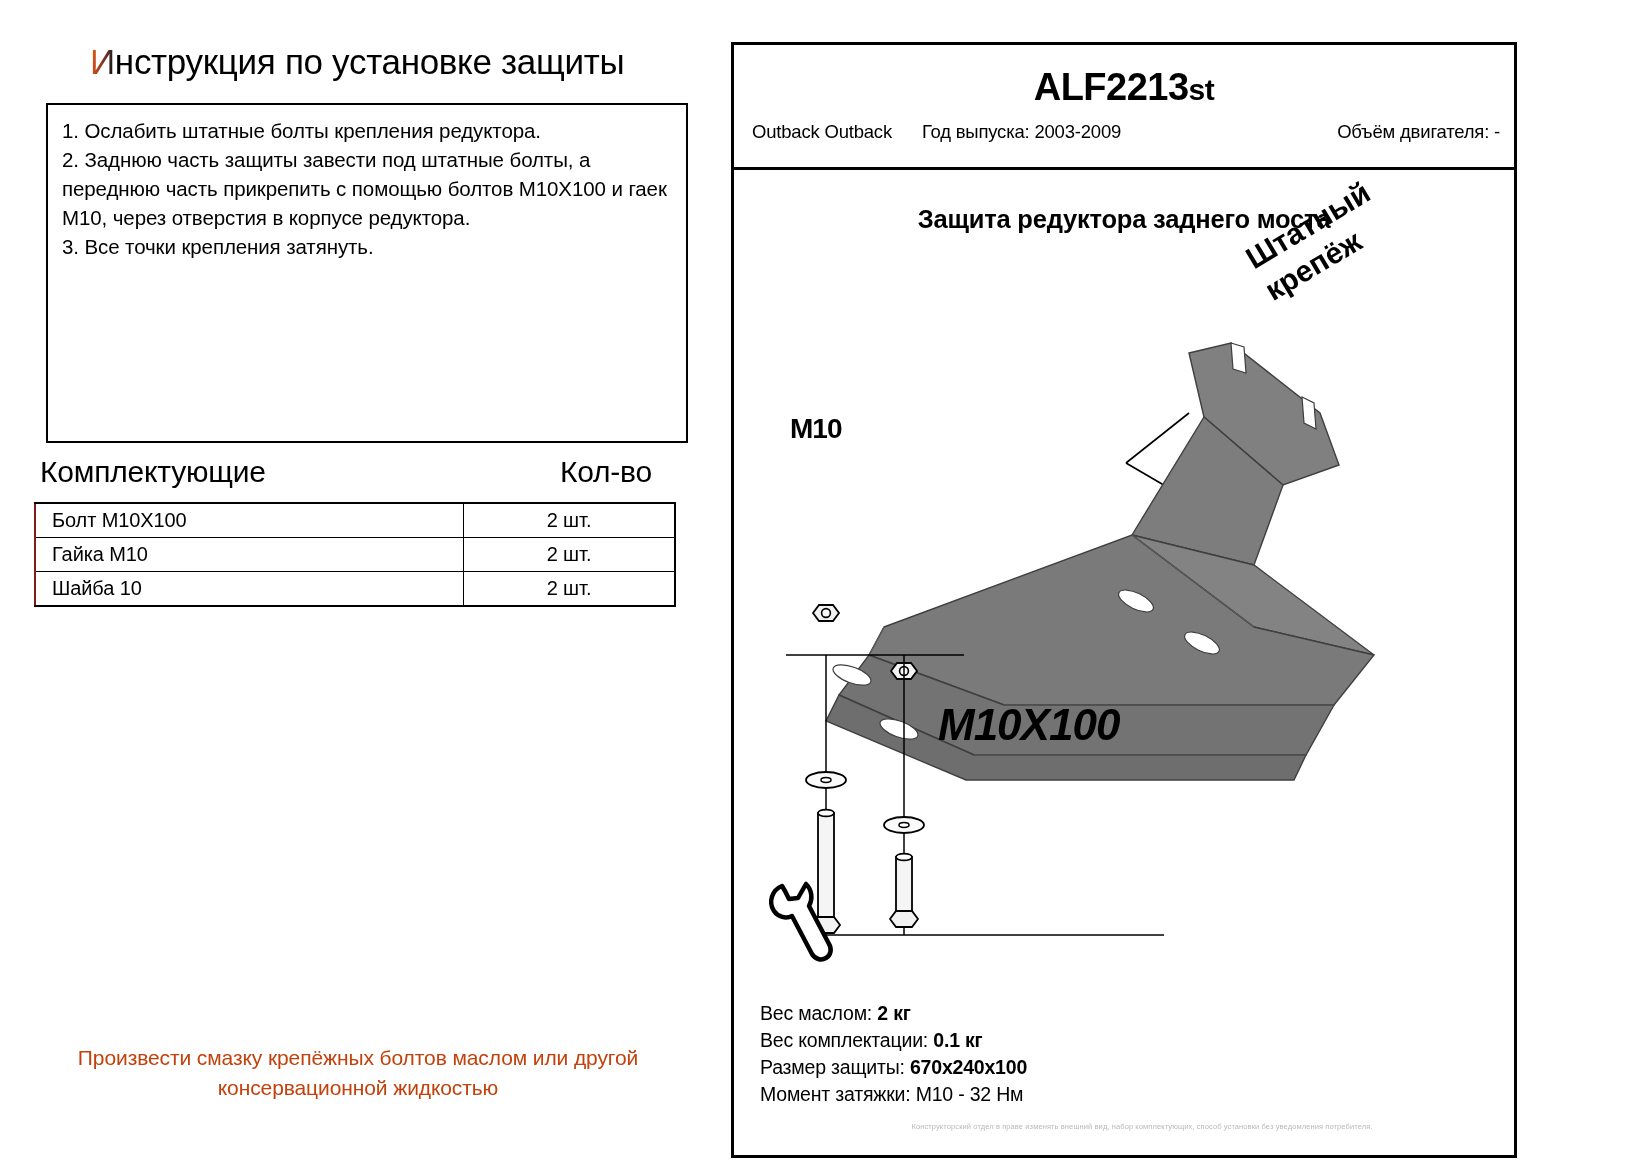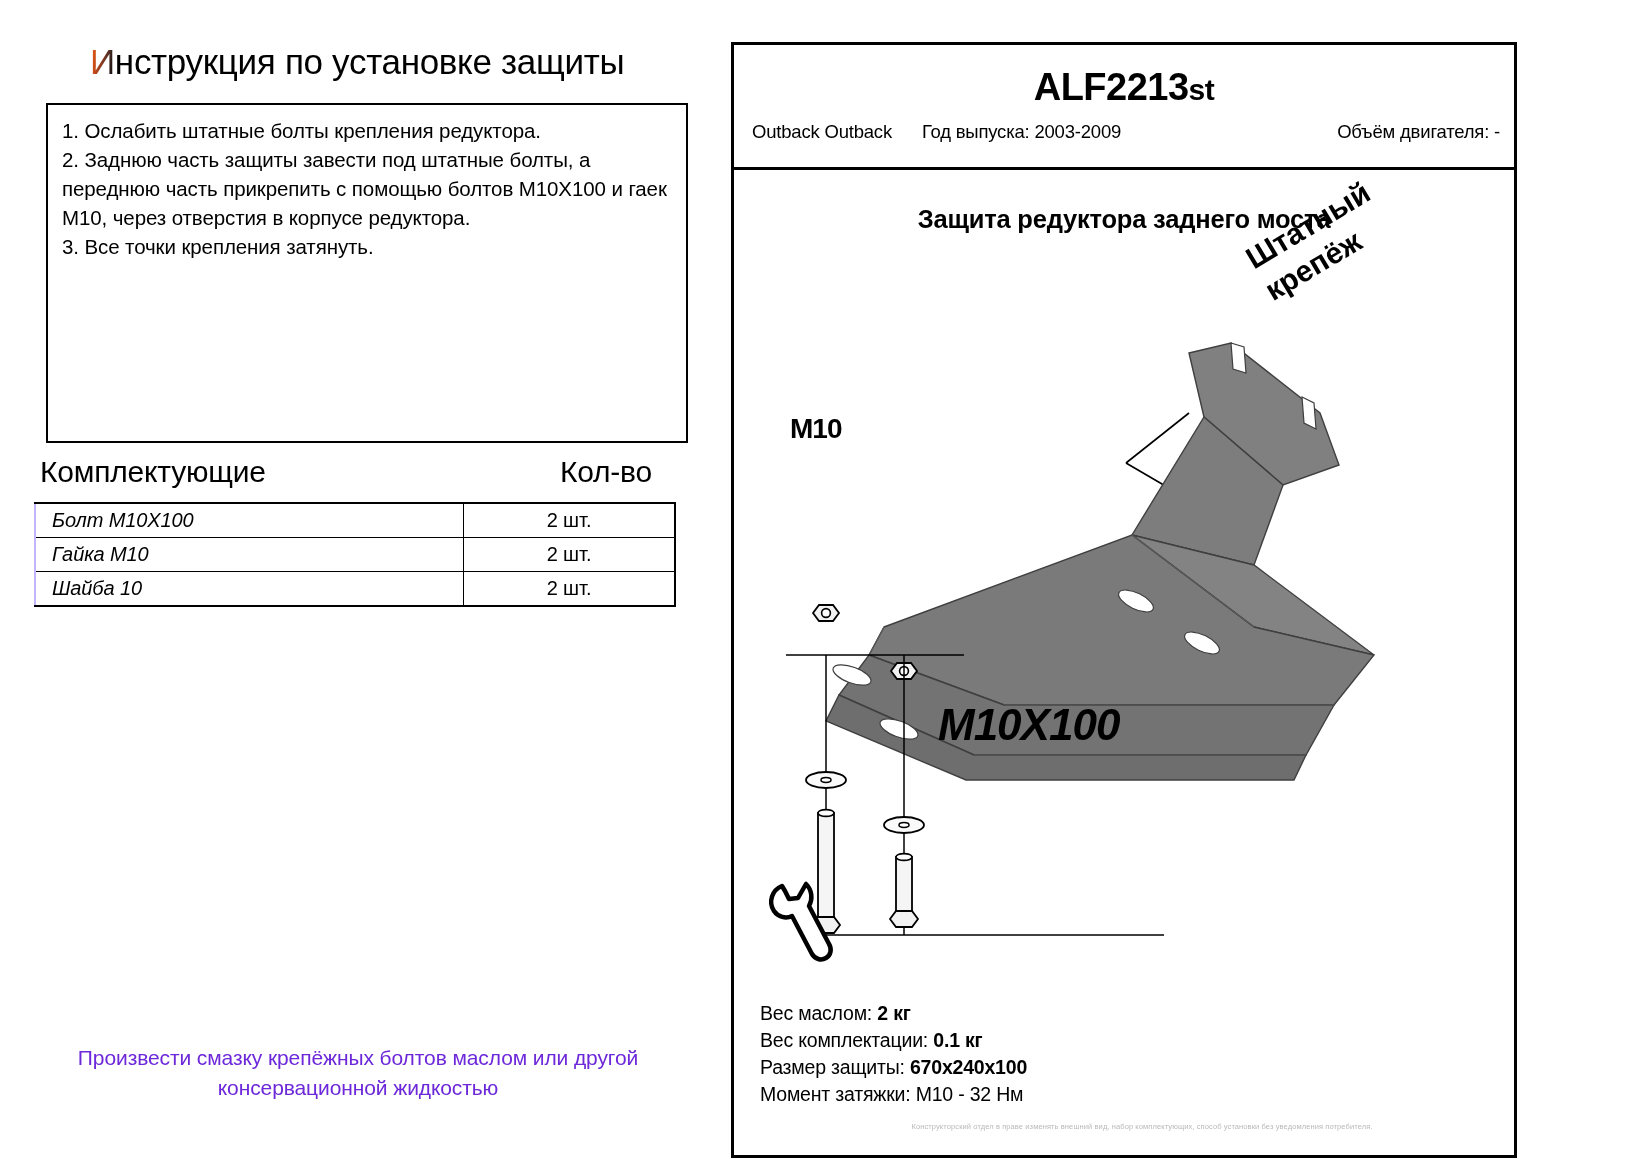--- a/index.html
+++ b/index.html
@@ -87,30 +87,30 @@
     border: 1px solid #000000;
     font-size: 20px;
     padding: 3px 0 4px 0;
     height: 26px;
     letter-spacing: -0.1px;
   }
   #kit-table td.part-name { padding-left: 16px; text-align: left; }
   #kit-table td.part-qty  { text-align: center; width: 210px; }
   #kit-table tr:first-child td { border-top: 2px solid #000000; }
   #kit-table tr:last-child td { border-bottom: 2px solid #000000; }
-  #kit-table td:first-child { border-left: 2px solid #c4b5fd; font-style: italic; }
+  #kit-table td:first-child { border-left: 2px solid #7f1d1d; }
   #kit-table td:last-child { border-right: 2px solid #000000; }
 
   #lubricate-note {
     position: absolute;
     left: 28px;
     top: 1043px;
     width: 660px;
     text-align: center;
-    color: #6d28d9;
+    color: #c2410c;
     font-size: 21px;
     line-height: 30px;
     letter-spacing: -0.1px;
   }
 
   
   #right-panel {
     position: absolute;
     left: 731px;
     top: 42px;

